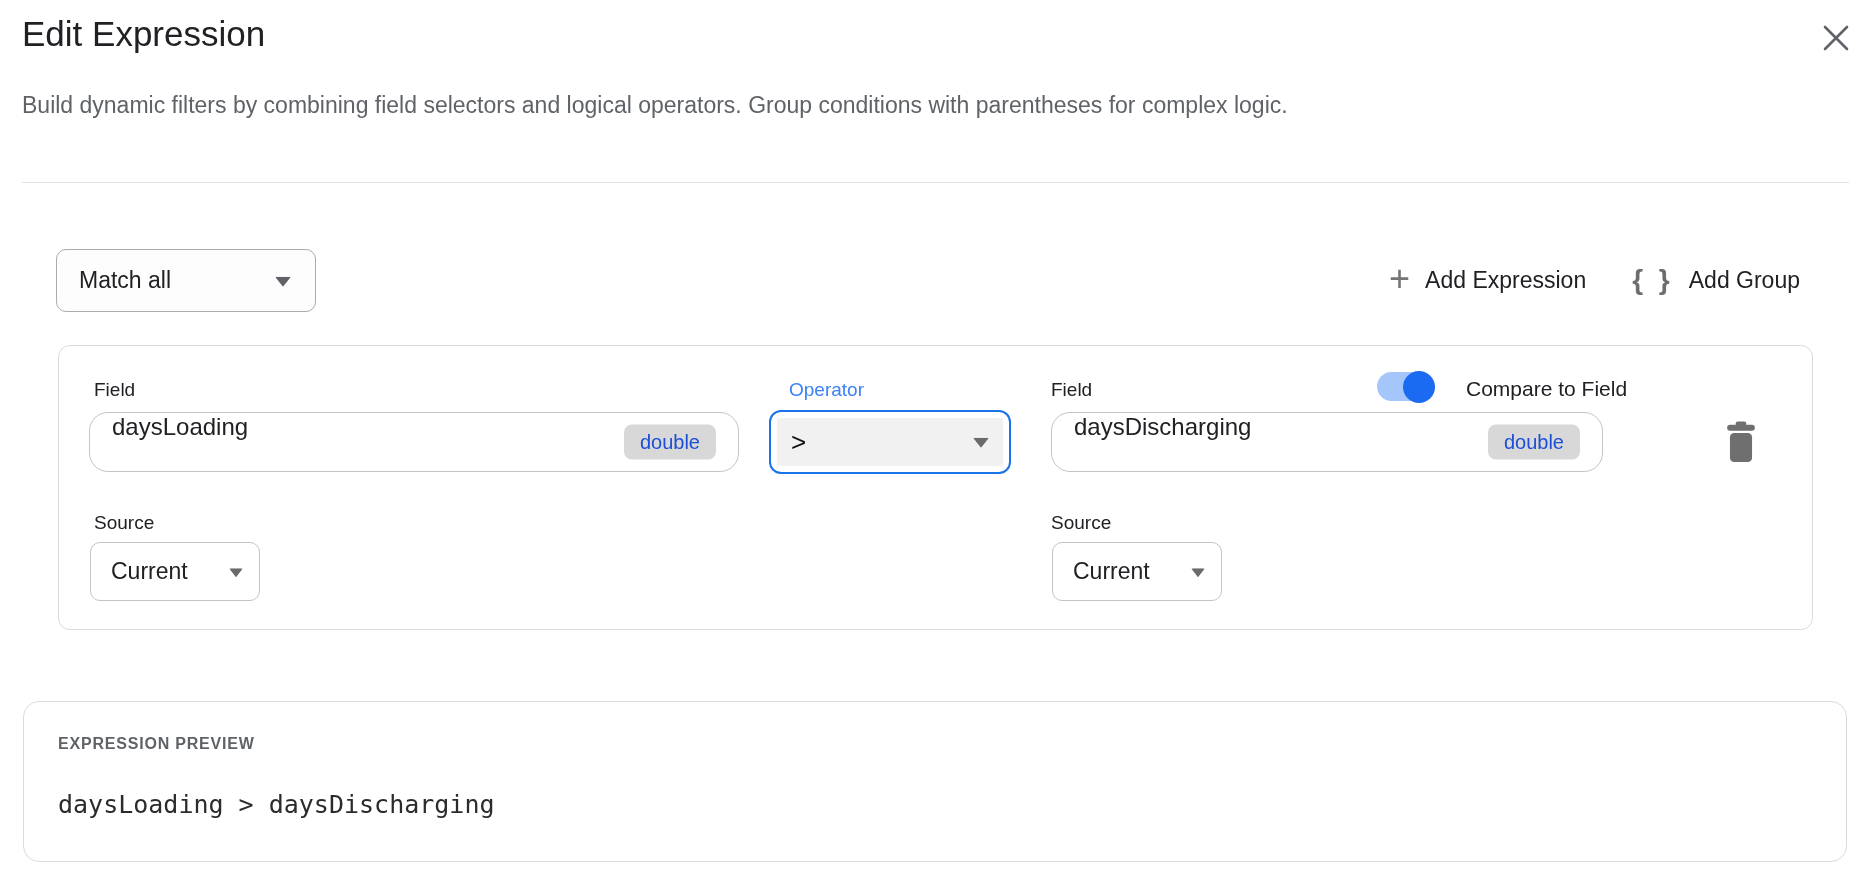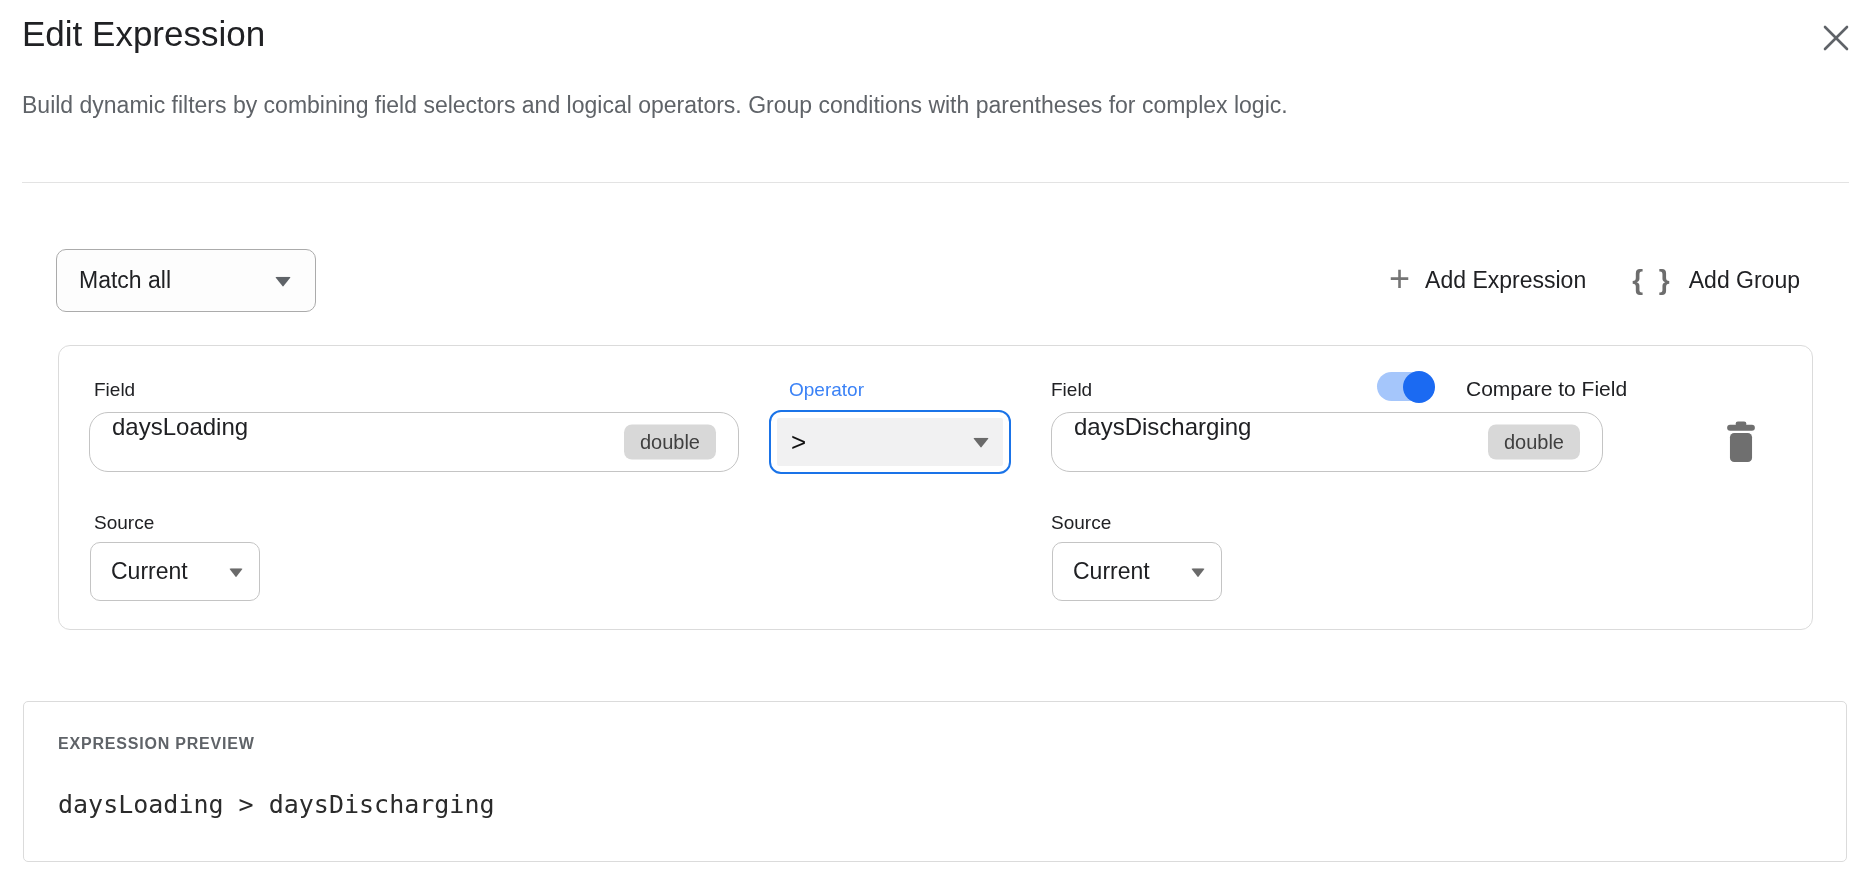--- a/index.html
+++ b/index.html
@@ -33,21 +33,21 @@
   }
   .flabel{position:absolute;font-size:19px;color:#202124;}
   .flabel.blue{color:#3b82f6;margin-left:16px;}
   .field-box{
     position:absolute;height:60px;box-sizing:border-box;border:1.5px solid #c4c4c4;border-radius:19px;
     background:#fff;display:flex;cursor:text;
   }
   .field-box .val{font-size:24px;color:#202124;padding-left:22px;}
   .type-badge{
     position:absolute;right:22px;top:50%;transform:translateY(-50%);
-    background:#d8d8d8;border-radius:8px;padding:6px 16px;font-size:20px;color:#404040;
+    background:#d8d8d8;border-radius:8px;padding:6px 16px;font-size:20px;color:#1d4ed8;
   }
   .operator-select{
     position:absolute;left:710px;top:64px;width:242px;height:64px;box-sizing:border-box;
     border:2px solid #1a73e8;border-radius:12px;background:#fff;padding:6px;cursor:pointer;
   }
   .operator-inner{
     width:100%;height:100%;background:#f1f1f2;display:flex;align-items:center;position:relative;border-radius:2px;
   }
   .operator-inner .val{font-size:26px;color:#111;padding-left:14px;}
   .operator-inner .caret{position:absolute;right:14px;top:50%;transform:translateY(-42%);border-top-color:#6a6a6a;}
@@ -63,21 +63,21 @@
   .trash-btn{position:absolute;left:1660px;top:72px;width:44px;height:48px;background:none;border:none;cursor:pointer;padding:0;display:flex;align-items:center;justify-content:center;}
   .source-select{
     position:absolute;width:170px;height:59px;box-sizing:border-box;border:1.5px solid #c4c4c4;border-radius:10px;
     background:#fff;display:flex;align-items:center;cursor:pointer;
   }
   .source-select .val{font-size:23px;color:#202124;padding-left:20px;}
   .source-select .caret{position:absolute;right:16px;top:50%;transform:translateY(-42%);border-left-width:7px;border-right-width:7px;border-top-width:9px;border-top-color:#6a6a6a;}
   
   .preview-card{
     position:absolute;left:23px;top:701px;width:1824px;height:161px;box-sizing:border-box;
-    border:1px solid #dbdbdb;border-radius:5px;background:#fff;
+    border:1px solid #dbdbdb;border-radius:16px;background:#fff;
   }
   .preview-heading{position:absolute;left:34px;top:33px;font-size:16px;font-weight:700;letter-spacing:0.8px;color:#5f6368;}
   .preview-code{position:absolute;left:34px;top:88px;font-family:"DejaVu Sans Mono",monospace;font-size:25px;color:#2b2b2b;}
 </style>
 </head>
 <body>
 
 <div class="page">
 
   <h1 class="title">Edit Expression</h1>

